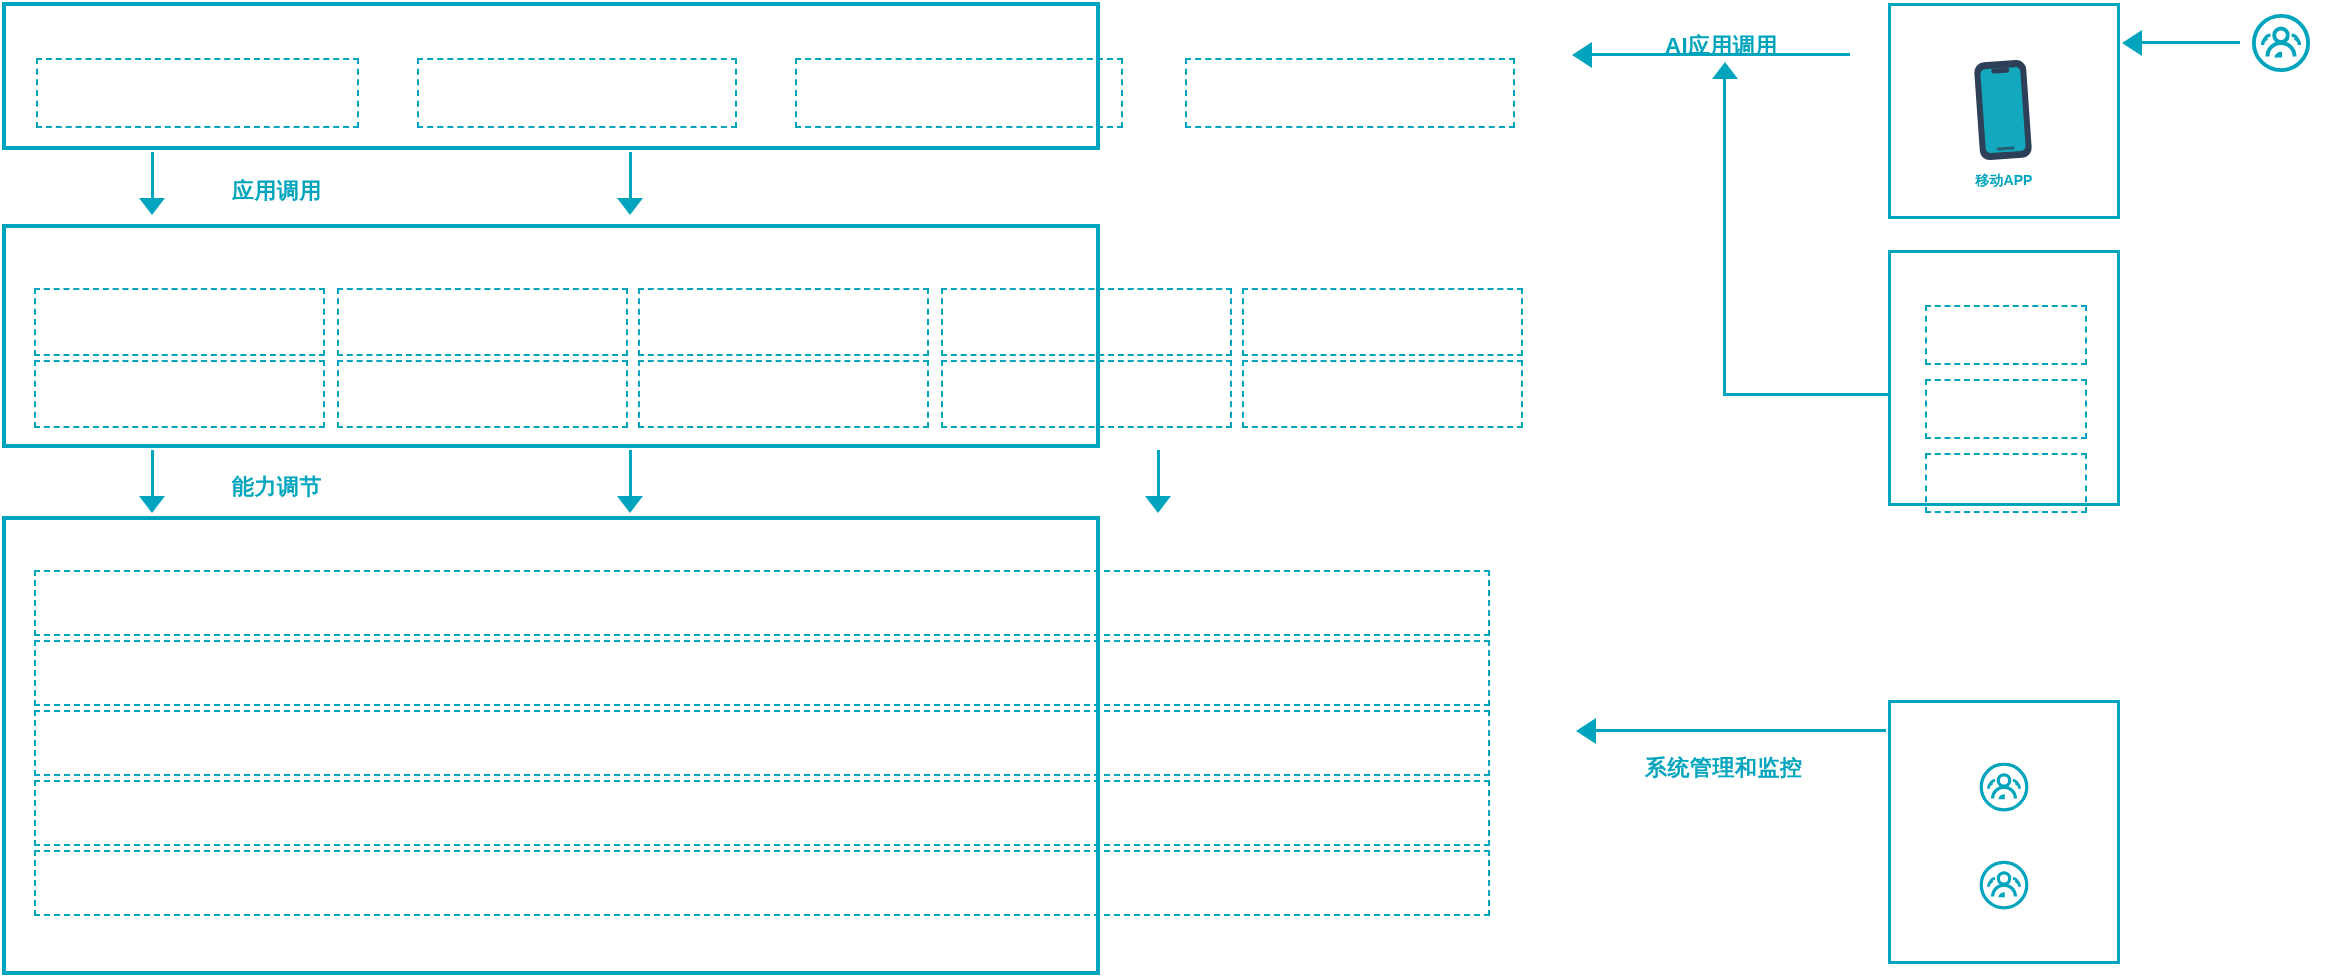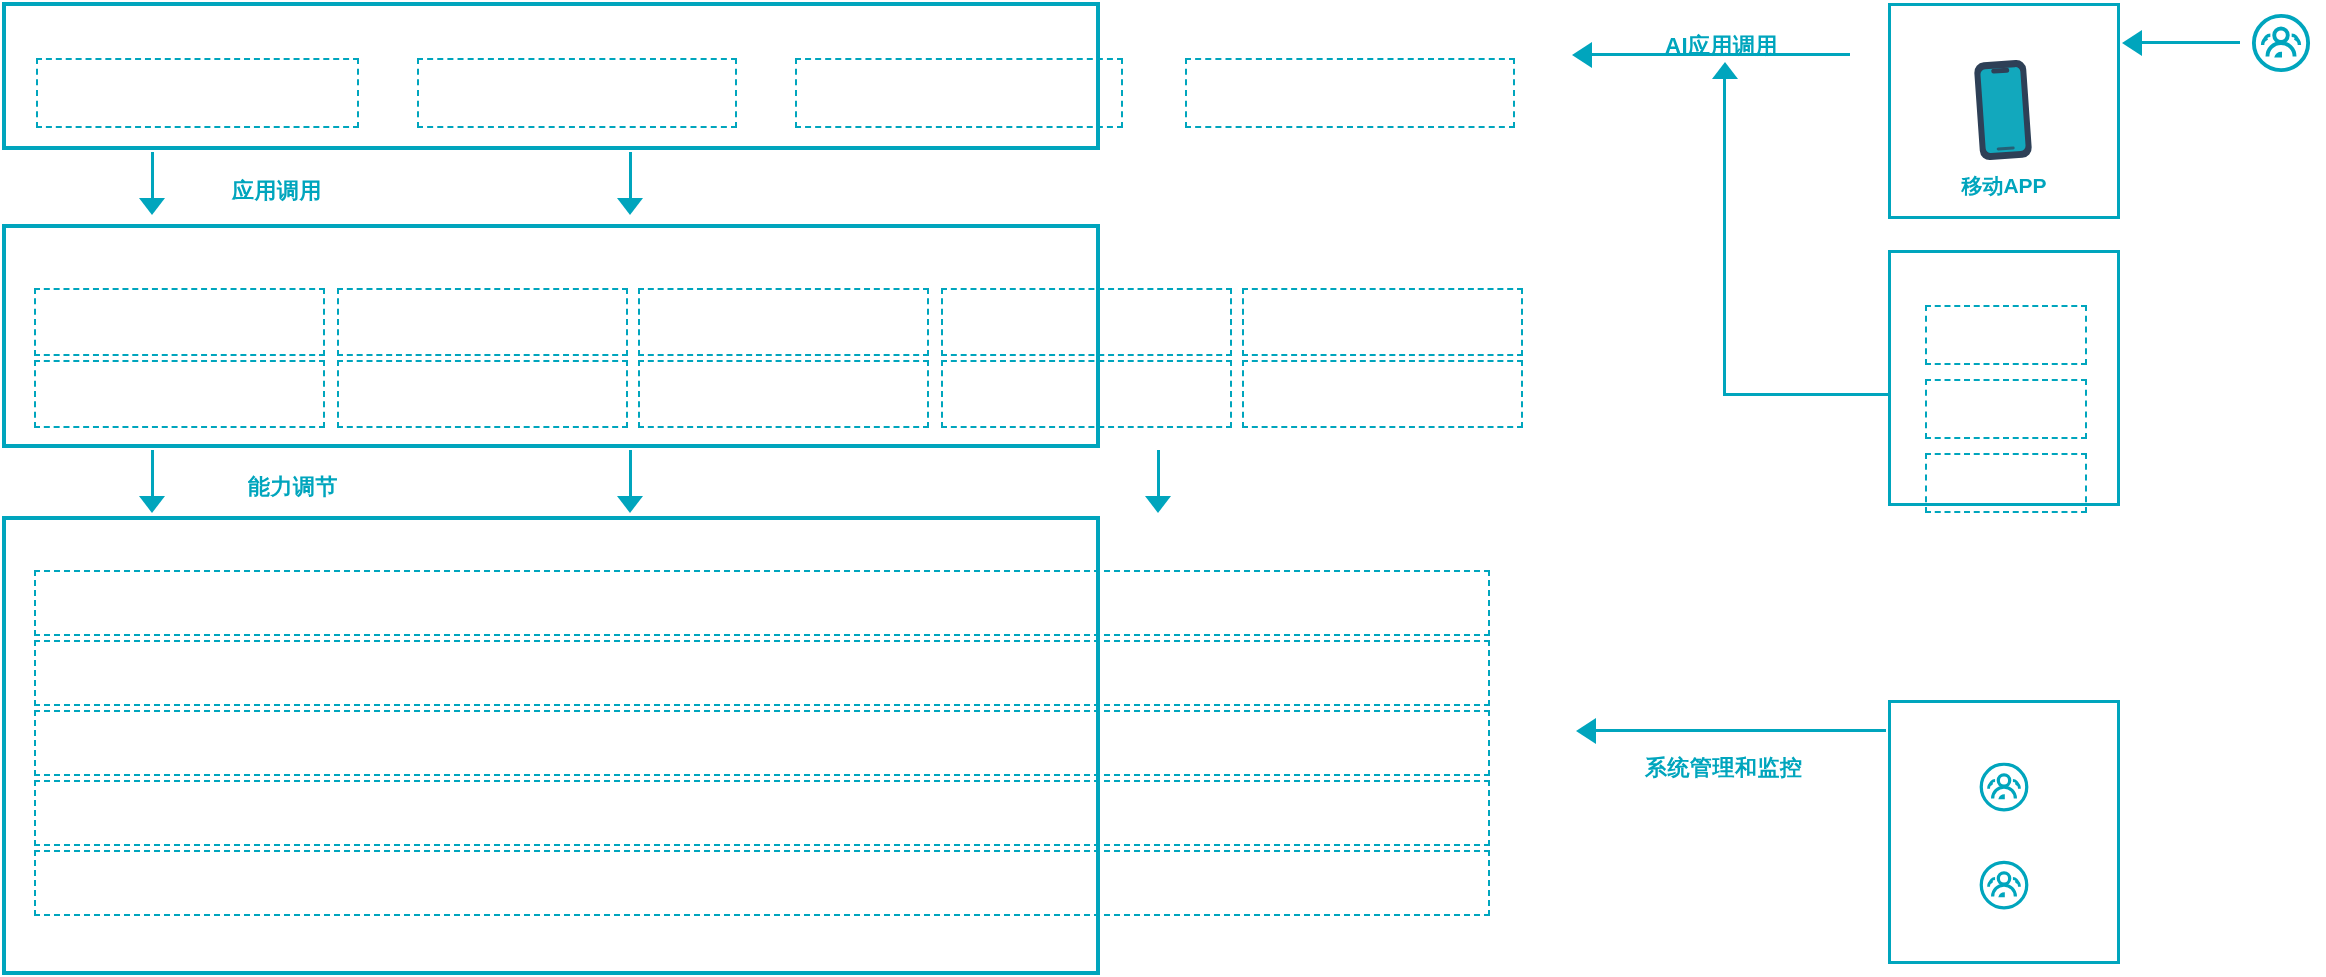--- a/index.html
+++ b/index.html
@@ -83,21 +83,21 @@
     position: absolute;
     color: #00a5bd;
     font-size: 22px;
     font-weight: bold;
     white-space: nowrap;
     letter-spacing: 0.5px;
   }
   .node-label {
     position: absolute;
     color: #00a5bd;
-    font-size: 21px;
+    font-size: 14px;
     font-weight: bold;
     white-space: nowrap;
     text-align: center;
     width: 100%;
     left: 0;
   }
 
   
   .icon-wrap {
     position: absolute;
@@ -169,21 +169,21 @@
 
   <div class="vline" style="left:151px; top:450px; width:3px; height:48px;"></div>
   <div class="arrow-down" style="left:139px; top:496px;"></div>
 
   <div class="vline" style="left:629px; top:450px; width:3px; height:48px;"></div>
   <div class="arrow-down" style="left:617px; top:496px;"></div>
 
   <div class="vline" style="left:1157px; top:450px; width:3px; height:48px;"></div>
   <div class="arrow-down" style="left:1145px; top:496px;"></div>
 
-  <div class="edge-label" style="left:248px; top:472px;">能力调节</div>
+  <div class="edge-label" style="left:232px; top:472px;">能力调节</div>
 
   <div class="panel" style="left:2px; top:516px; width:1098px; height:459px;"></div>
 
   <div class="slot fine" style="left:34px; top:570px; width:1456px; height:66px;">
     <span></span>
   </div>
   <div class="slot fine" style="left:34px; top:640px; width:1456px; height:66px;">
     <span></span>
   </div>
   <div class="slot fine" style="left:34px; top:710px; width:1456px; height:66px;">

